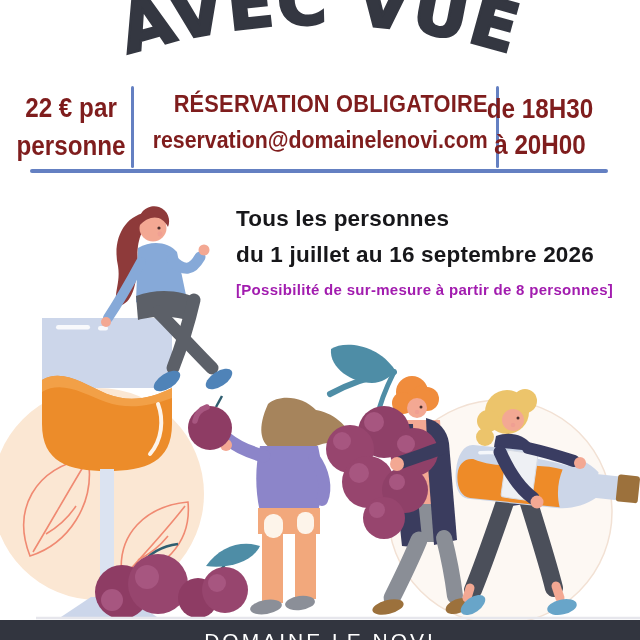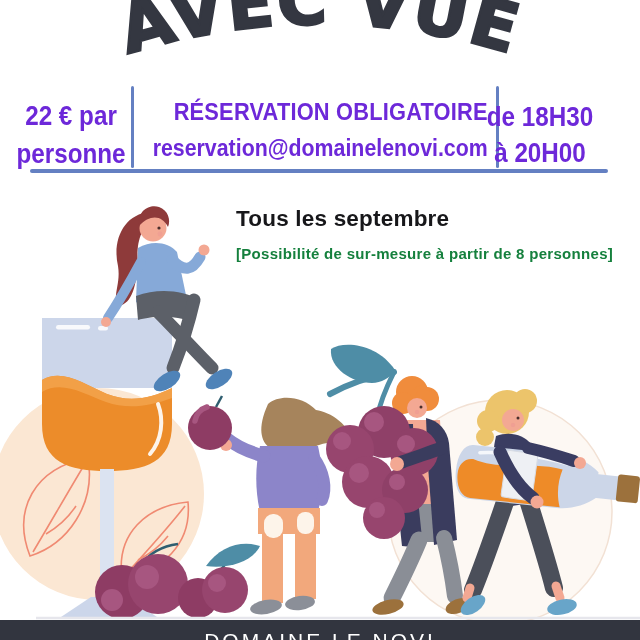--- a/index.html
+++ b/index.html
@@ -8,39 +8,39 @@
     background:#ffffff;
     font-family:"Liberation Sans", sans-serif;
   }
   .title-svg{position:absolute;top:0;left:0;z-index:3;}
   .title-svg text{
     font-family:"DejaVu Sans", sans-serif;
     font-weight:bold;font-size:68px;
     fill:#343741;stroke:#343741;stroke-width:2.5px;
     letter-spacing:2px;
   }
-  .orange{color:#6d28d9;font-weight:bold;margin-top:8px;}
+  .orange{color:#7f1d1d;font-weight:bold;}
   .cond{transform:scale(0.97,1.1);transform-origin:50% 0;}
   .price-block{position:absolute;left:12px;top:88px;width:118px;text-align:center;
     font-size:25px;line-height:1.38;z-index:3;}
   .vdiv{position:absolute;top:86px;width:3px;height:82px;background:#6480c2;border-radius:2px;z-index:3;}
   .vdiv1{left:131px;}
   .vdiv2{left:496px;}
   .resa-block{position:absolute;left:143px;top:90px;width:350px;text-align:right;z-index:3;}
   .resa-title{font-size:22.5px;letter-spacing:.2px;}
   .resa-email{font-size:22px;margin-top:7px;}
   .time-block{position:absolute;left:472px;top:90px;width:136px;text-align:center;
     font-size:25px;line-height:1.3;z-index:3;}
   .rule{position:absolute;left:30px;top:169px;width:578px;height:3.5px;
     background:#6480c2;border-radius:2px;z-index:3;}
   .schedule{position:absolute;left:236px;top:206px;width:402px;z-index:3;color:#17171a;}
   .sched-line{font-size:22.5px;font-weight:bold;letter-spacing:.2px;white-space:nowrap;}
   .sched-line2{margin-top:10px;}
   .sched-note{margin-top:13px;font-size:15px;font-weight:bold;letter-spacing:.3px;
-    color:#15803d;white-space:nowrap;}
+    color:#a21caf;white-space:nowrap;}
   .scene{position:absolute;left:0;top:0;z-index:1;pointer-events:none;}
   .footer-bar{position:absolute;left:0;bottom:0;width:640px;height:20px;
     background:#32353f;overflow:hidden;z-index:5;}
   .footer-text{padding-top:9px;text-align:center;color:#ffffff;
     font-size:21px;letter-spacing:3px;font-weight:400;white-space:nowrap;}
 </style>
 </head>
 <body>
 
 <div>
@@ -71,21 +71,22 @@
   <div class="time-block orange">
     <div class="cond">
       <div>de 18H30</div>
       <div>à 20H00</div>
     </div>
   </div>
 
   <div class="rule"></div>
 
   <div class="schedule">
-    <div class="sched-line">Tous les septembre</div>
+    <div class="sched-line">Tous les personnes</div>
+    <div class="sched-line sched-line2">du 1 juillet au 16 septembre 2026</div>
     <div class="sched-note">[Possibilité de sur-mesure à partir de 8 personnes]</div>
   </div>
 
   <svg class="scene" width="640" height="640" viewBox="0 0 640 640" aria-hidden="true">
 
     <circle cx="98" cy="494" r="106" fill="#fbe7d3"></circle>
     <circle cx="500" cy="512" r="112" fill="#fdf8f3" stroke="#f2e1d4" stroke-width="1.5"></circle>
 
     <g fill="none" stroke="#f08a72" stroke-width="1.6">
       <path d="M30 556 C 12 510 34 468 88 458 C 96 504 68 544 30 556 Z"></path>

